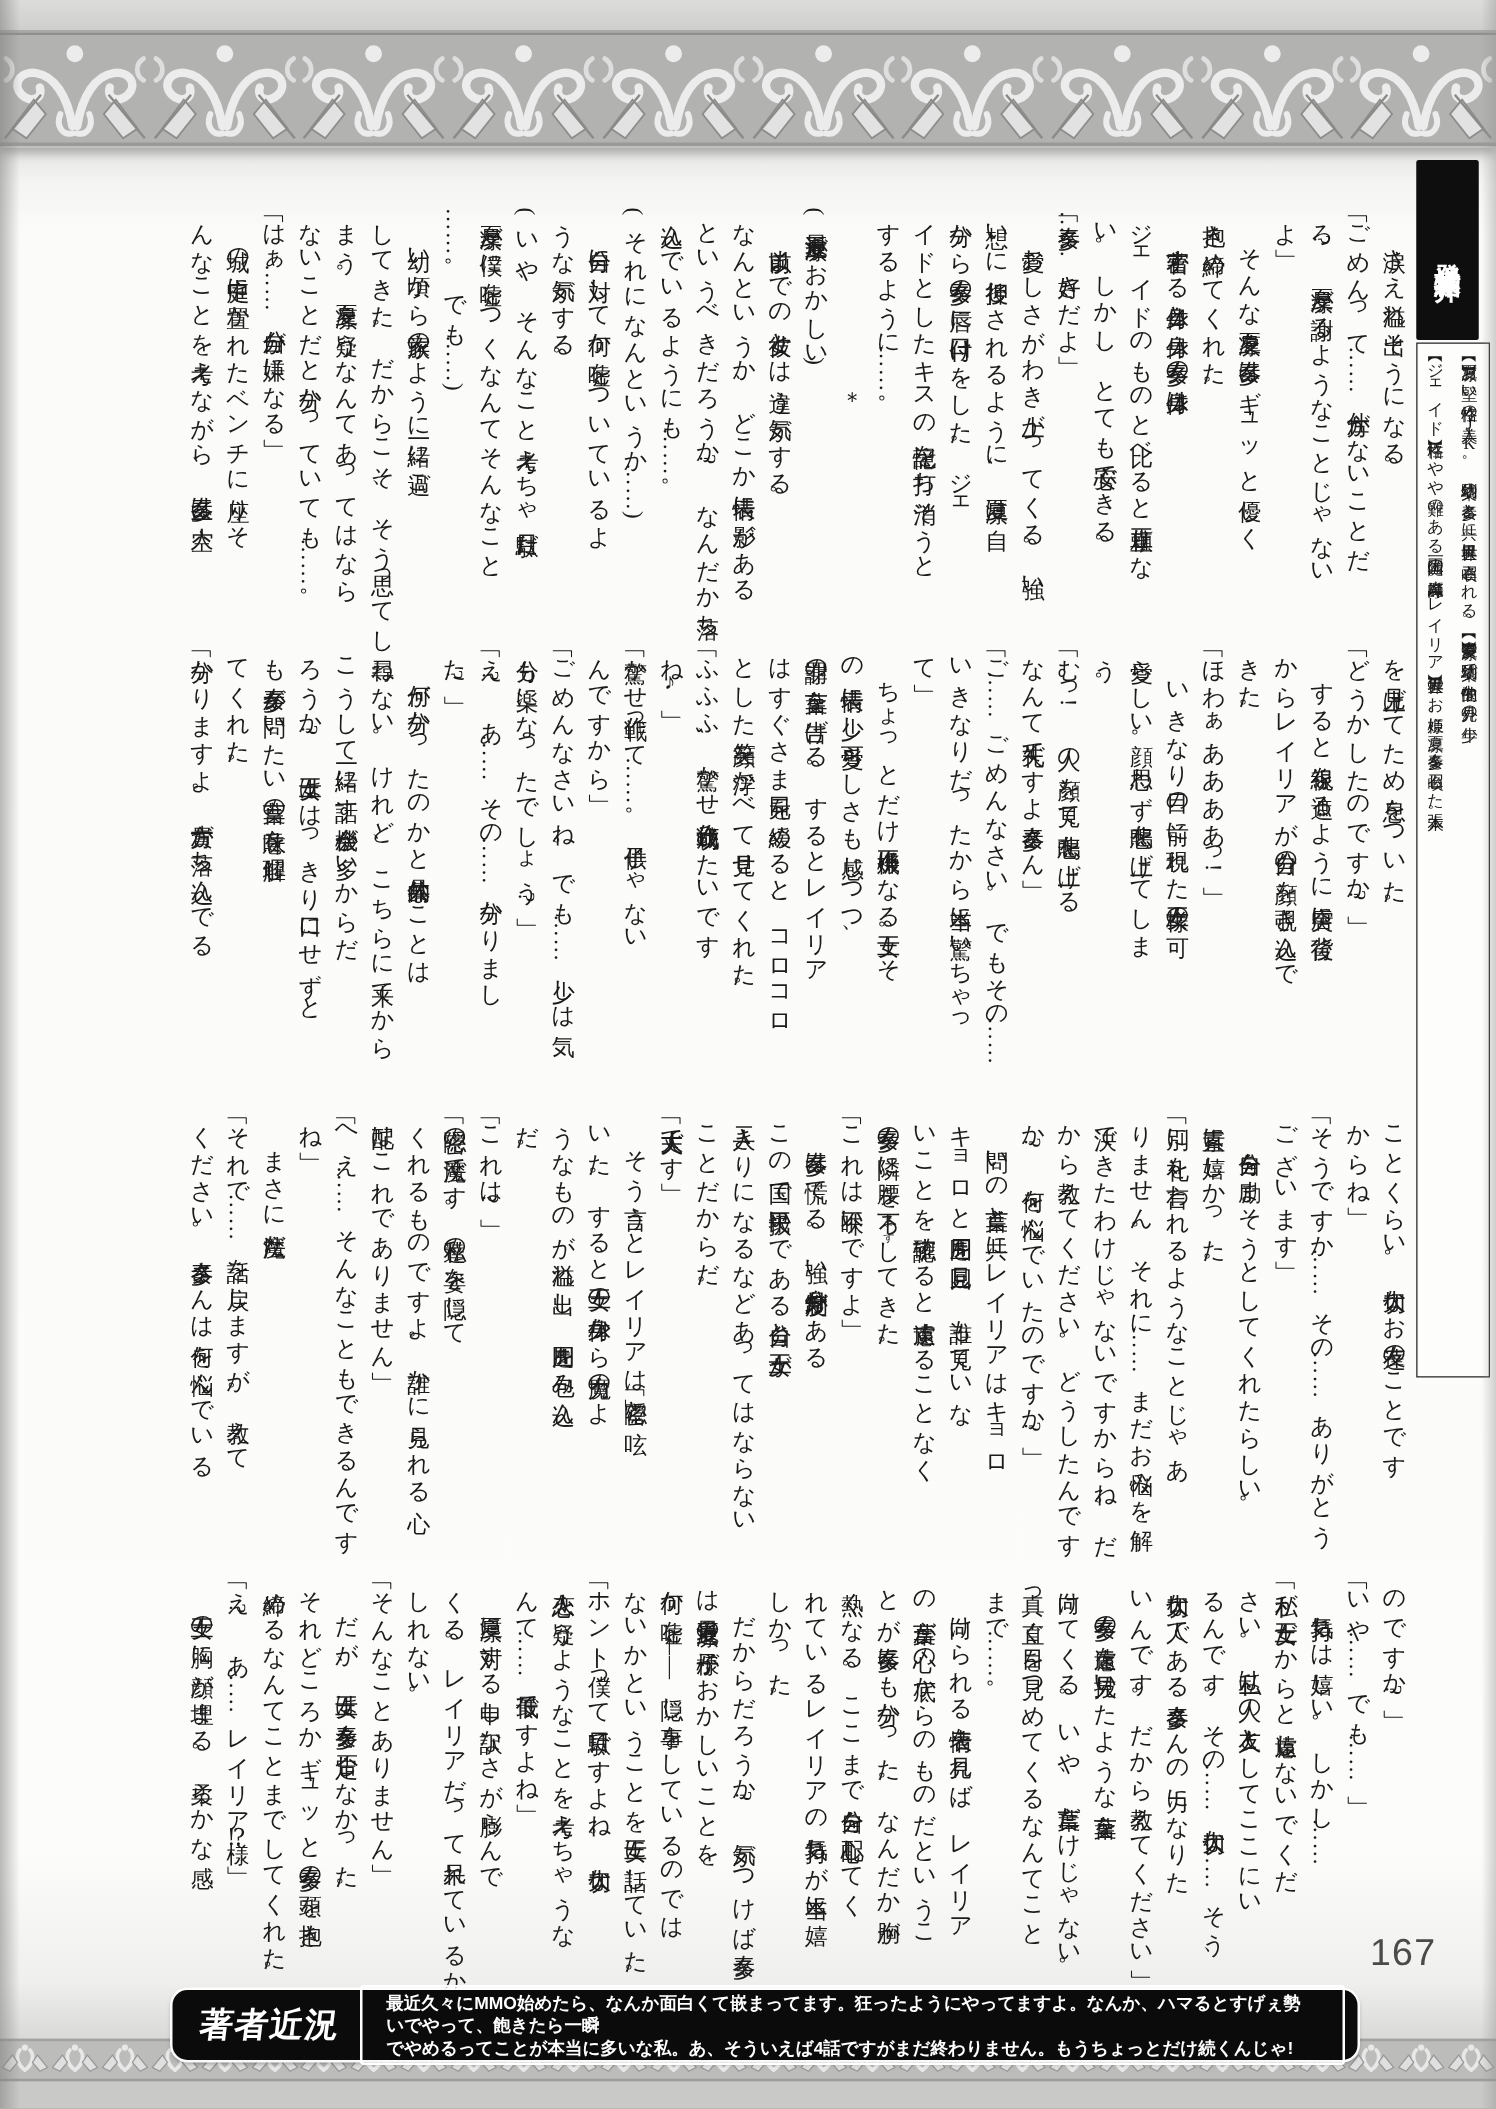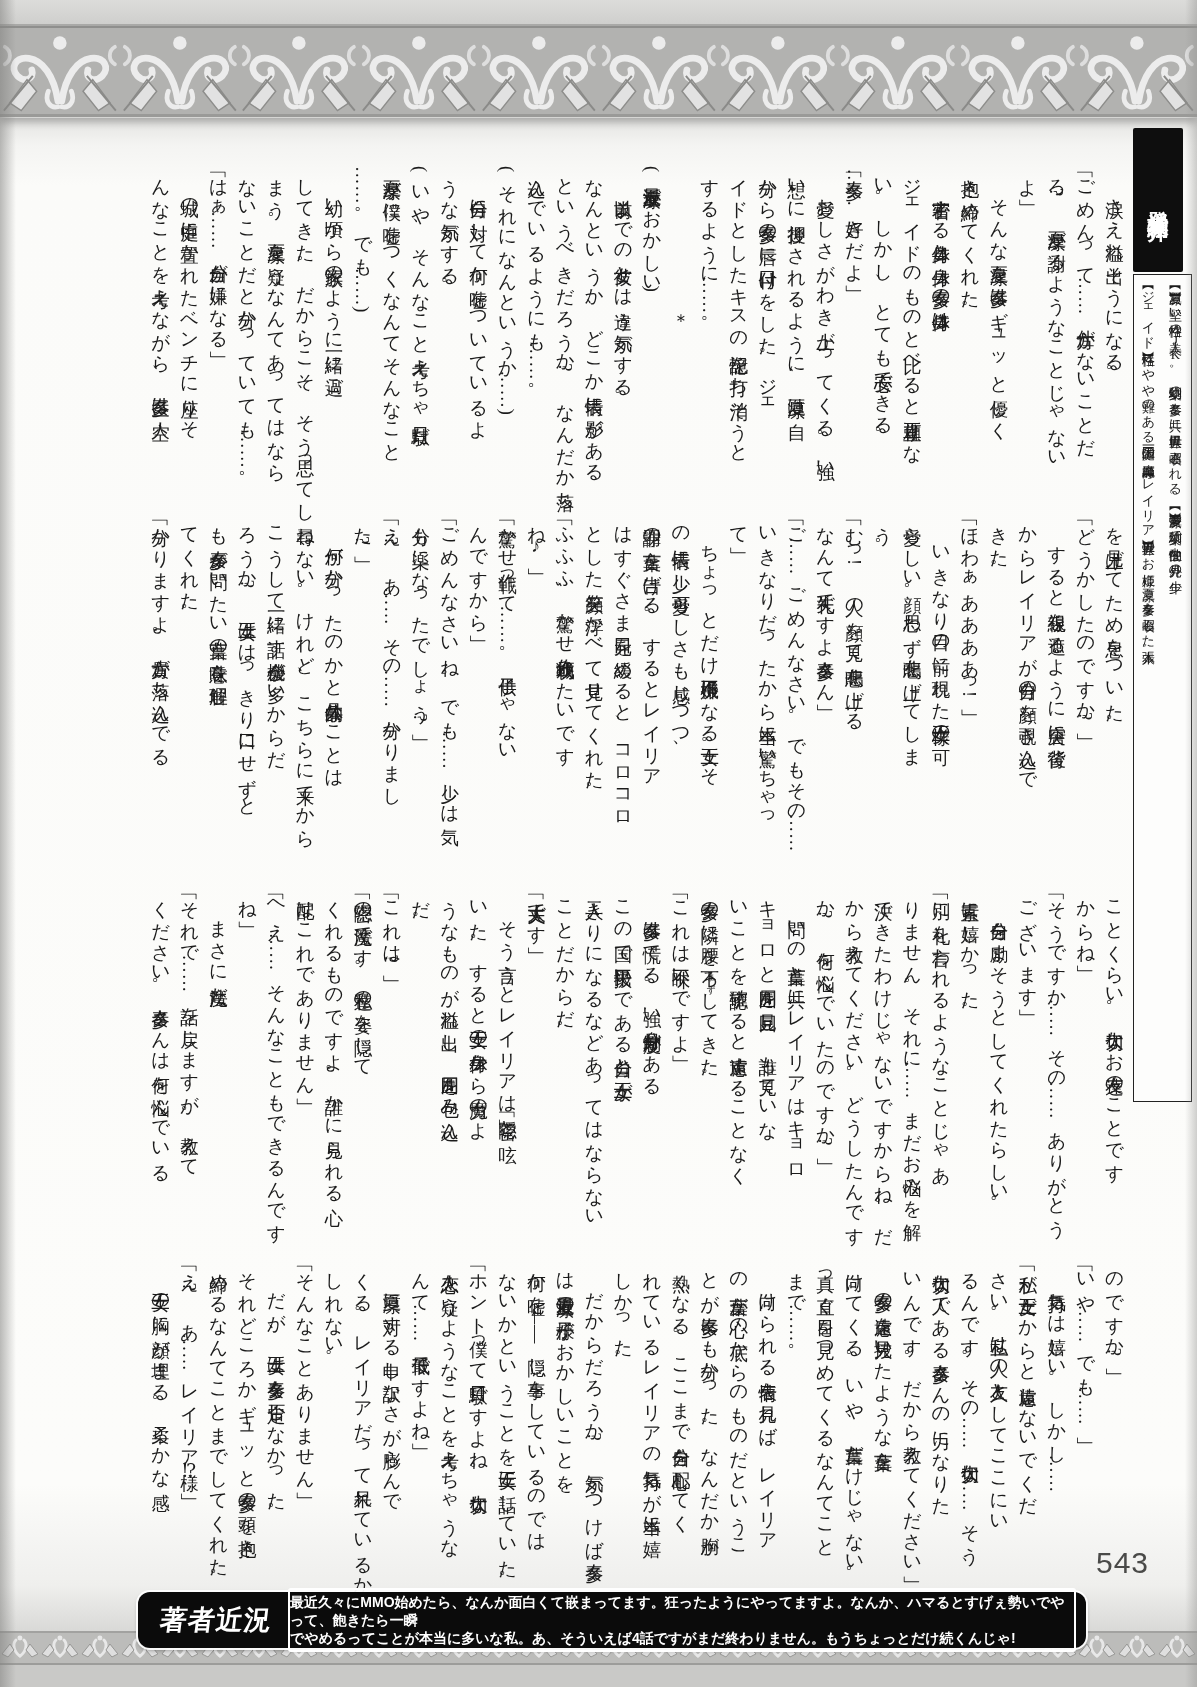--- a/index.html
+++ b/index.html
@@ -61,21 +61,21 @@
   }
   .footer-label{
     color:#fff;font-size:27px;font-weight:bold;
     font-family:"Liberation Sans","DejaVu Sans",sans-serif;
     transform:skewX(-7deg);margin:0 16px 0 22px;white-space:nowrap;letter-spacing:1px;
   }
   .footer-text{
     flex:1;margin-right:10px;border:2px solid #fff;border-radius:3px;
     color:#fff;font-size:14px;line-height:18px;font-weight:bold;
     font-family:"Liberation Sans","DejaVu Sans",sans-serif;
-    padding:3px 0;white-space:pre-line;box-sizing:border-box;
+    padding:3px 19px;white-space:pre-line;box-sizing:border-box;
   }
 </style>
 </head>
 <body>
 
 <div class="page">
 
   <div class="border-top">
     <div class="strip"></div>
     <div class="ornament-row">
@@ -447,21 +447,21 @@
 くる。レイリアだって呆れているかも
 しれない。
 「そんなことありません」
 　だが、王女は奏多を否定しなかった。
 それどころかギュッと奏多の頭を抱き
 締めるなんてことまでしてくれた。
 「え?　あ……レイリア様⁉」
 　王女の胸に顔が埋まる。柔らかな感</div>
   <span class="furigana">まず</span>
 
-  <div class="pagenum">543</div>
+  <div class="pagenum">167</div>
 
   <div class="footer-box">
     <span class="footer-label">著者近況</span>
     <div class="footer-text">最近久々にMMO始めたら、なんか面白くて嵌まってます。狂ったようにやってますよ。なんか、ハマるとすげぇ勢いでやって、飽きたら一瞬
 でやめるってことが本当に多いな私。あ、そういえば4話ですがまだ終わりません。もうちょっとだけ続くんじゃ!</div>
   </div>
 
   <div class="border-bottom">
     <div class="ornament-row-sm">
       <svg viewBox="0 0 40 26" width="40" height="26" xmlns="http://www.w3.org/2000/svg">

